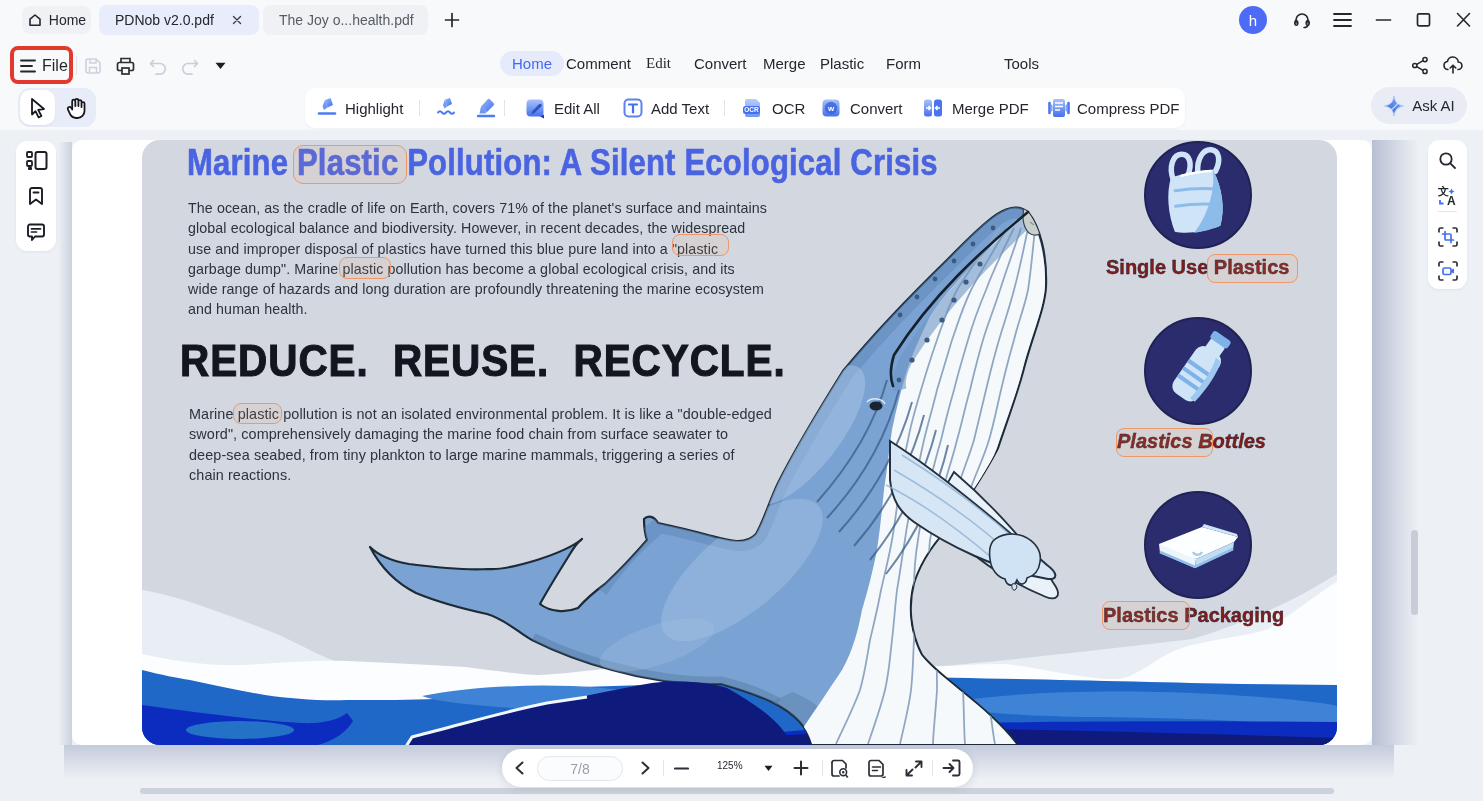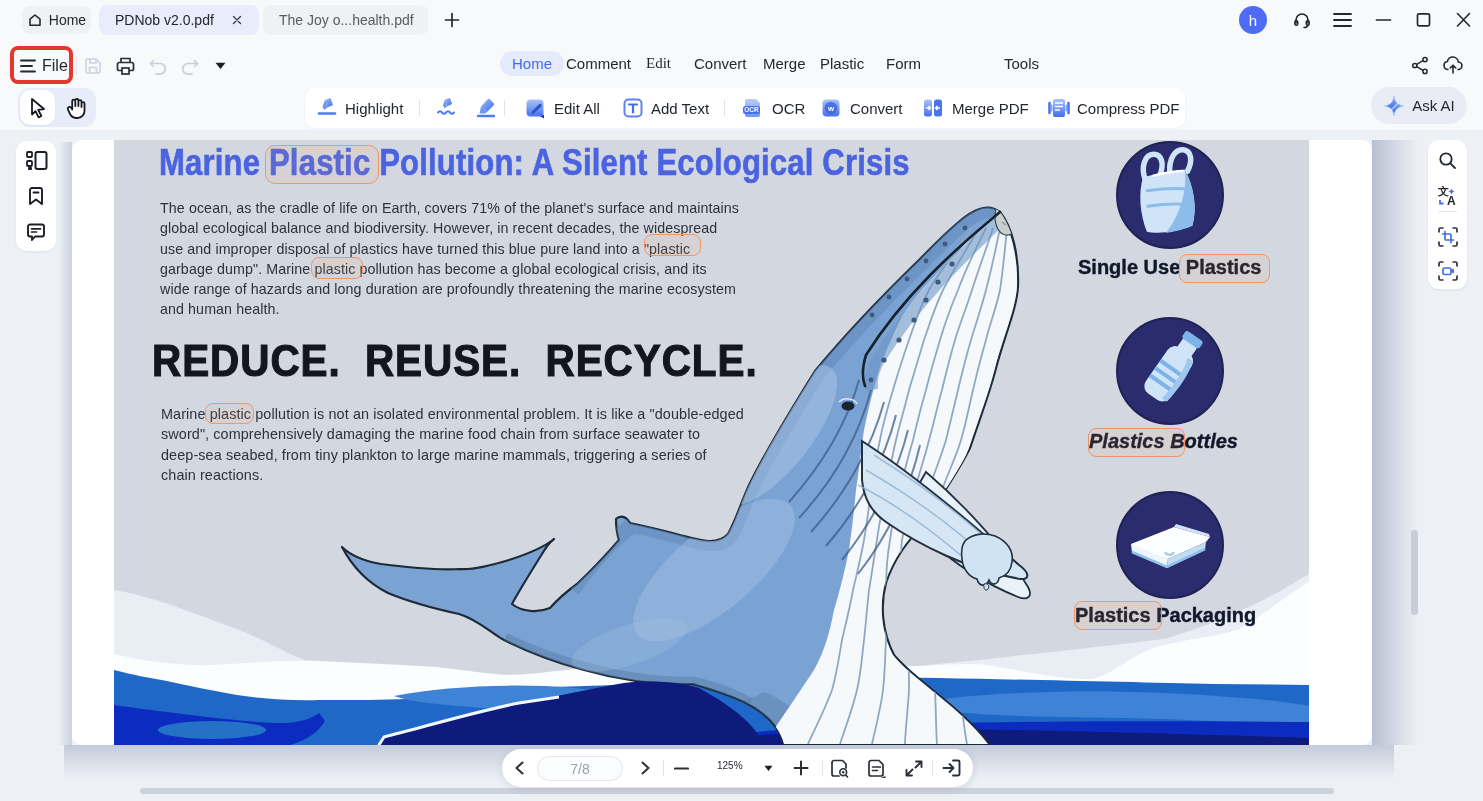--- a/index.html
+++ b/index.html
@@ -20,35 +20,35 @@
 #menuHome{background:#e6ebfc;color:#4468f0;border-radius:14px;padding:4px 12px;top:51px;}
 
 #selpill{left:18px;top:88px;width:78px;height:39px;background:#e8ecf9;border-radius:12px;position:absolute;}
 #selwhite{left:2px;top:2px;width:35px;height:35px;background:#fff;border-radius:10px;position:absolute;box-shadow:0 1px 2px rgba(0,0,0,.06);}
 #toolbar3{left:305px;top:88px;width:880px;height:40px;background:#fff;border-radius:10px;position:absolute;box-shadow:0 1px 3px rgba(20,30,60,.05);}
 .t3{position:absolute;top:0;height:40px;display:flex;align-items:center;font-size:15px;color:#23272e;}
 #askai{left:1371px;top:87px;width:96px;height:37px;background:#e9ecf4;border-radius:19px;position:absolute;display:flex;align-items:center;justify-content:center;gap:7px;font-size:15px;color:#23272e;}
 .vsep{width:1px;height:16px;background:#dfe3ea;position:absolute;top:12px;}
 
 #canvas{position:absolute;left:72px;top:140px;width:1300px;height:605px;background:#fff;border-radius:10px;}
-#page{position:absolute;left:114px;top:140px;width:1195px;height:605px;background:#d3d7e0;overflow:hidden;}
+#page{position:absolute;left:142px;top:140px;width:1195px;height:605px;background:#d3d7e0;overflow:hidden;border-radius:18px;}
 
 #lsb{position:absolute;left:16px;top:141px;width:40px;height:110px;background:#fff;border-radius:11px;box-shadow:0 1px 3px rgba(20,30,60,.06);}
 #rsb{position:absolute;left:1428px;top:140px;width:39px;height:149px;background:#fff;border-radius:11px;box-shadow:0 1px 3px rgba(20,30,60,.06);}
 #vscroll{position:absolute;left:1411px;top:530px;width:7px;height:85px;background:#c7ccd6;border-radius:4px;}
 #hscroll{position:absolute;left:140px;top:788px;width:1194px;height:6px;background:#ccd2dd;border-radius:3px;}
 
 #btoolbar{position:absolute;left:502px;top:749px;width:471px;height:38px;background:#fff;border-radius:19px;box-shadow:0 2px 8px rgba(60,70,100,.14);}
 #pginput{left:35px;top:7px;width:86px;height:25px;border:1px solid #e3e6ec;border-radius:13px;background:#fbfcfd;color:#9aa0ab;font-size:14px;display:flex;align-items:center;justify-content:center;position:absolute;}
 
 #doctitle{position:absolute;left:45px;top:4px;font-size:36px;line-height:38px;font-weight:bold;color:#4a63e0;-webkit-text-stroke:0.6px #4a63e0;letter-spacing:.2px;transform:scaleX(.863);transform-origin:0 0;white-space:nowrap;}
 .para{position:absolute;font-size:15px;color:#2e323c;line-height:20.3px;letter-spacing:.1px;transform-origin:0 0;white-space:nowrap;}
 #rrr{position:absolute;left:38px;top:198px;font-size:44px;line-height:46px;font-weight:bold;color:#14161f;-webkit-text-stroke:1.1px #14161f;letter-spacing:1px;transform:scaleX(.92);transform-origin:0 0;white-space:nowrap;}
 .hlbox{border:1.5px solid #ef9768;border-radius:8px;background:rgba(244,166,110,.10);}
-.badgelabel{position:absolute;font-size:20px;font-weight:bold;color:#0f172a;white-space:nowrap;-webkit-text-stroke:0.4px #191b2c;}
+.badgelabel{position:absolute;font-size:20px;font-weight:bold;color:#7f1d1d;white-space:nowrap;-webkit-text-stroke:0.4px #191b2c;}
 </style>
 </head>
 <body>
 <div id="header"></div>
 
 <div id="homebtn" class="pill">
 <svg width="16" height="16" viewBox="0 0 16 16">
       <path d="M3 7.2 L8 3 L13 7.2 V13.2 H3 Z" fill="none" stroke="#23272e" stroke-width="1.6" stroke-linejoin="round"></path>
     </svg>
 <span class="tabtext">Home</span>

